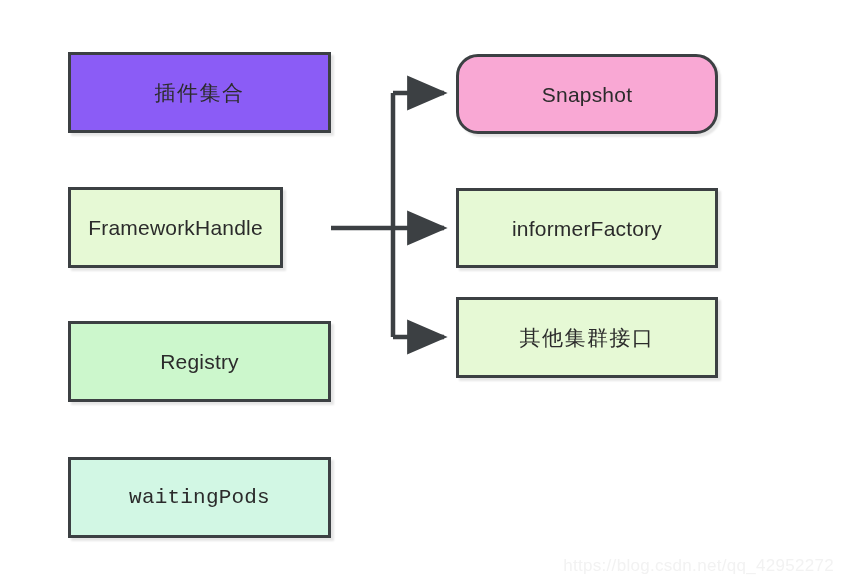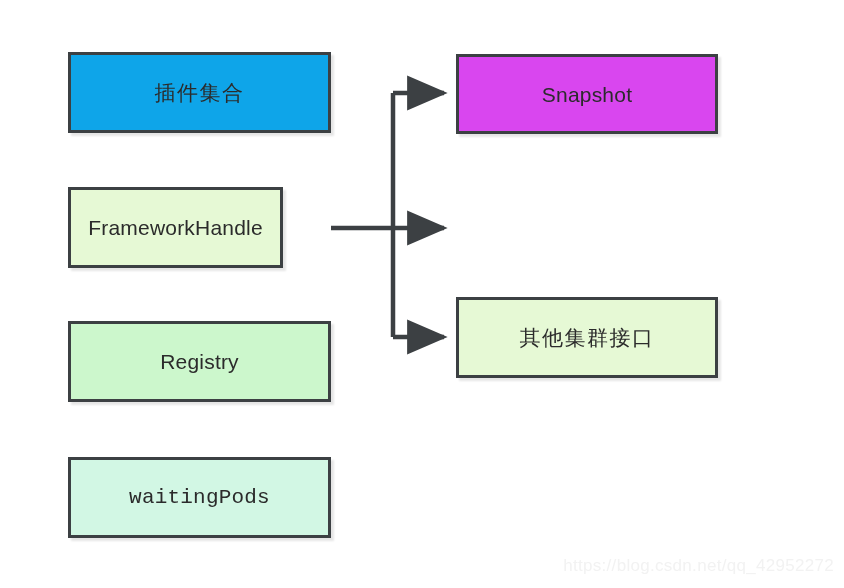--- a/index.html
+++ b/index.html
@@ -96,28 +96,29 @@
 
     <g>
       <path d="M393,228 L444,228" stroke="#3c4043" stroke-width="4.5" fill="none" marker-end="url(#arrowhead)"></path>
     </g>
 
     <g>
       <path d="M393,337 L444,337" stroke="#3c4043" stroke-width="4.5" fill="none" marker-end="url(#arrowhead)"></path>
     </g>
   </svg>
 
-  <div class="node n-plugins cjk" style="background:#0ea5e9;">插件集合</div>
+  <div class="node n-plugins cjk" style="background:#8b5cf6;">插件集合</div>
 
   <div class="node n-framework" style="background:#e6f9d5;">FrameworkHandle</div>
 
   <div class="node n-registry" style="background:#ccf7cc;">Registry</div>
 
   <div class="node n-waitingpods" style="background:#d2f7e4;">waitingPods</div>
 
-  <div class="node n-snapshot" style="background:#d946ef;">Snapshot</div>
+  <div class="node n-snapshot" style="background:#f9a8d4;border-radius:22px;">Snapshot</div>
 
+  <div class="node n-informer" style="background:#e6f9d5;">informerFactory</div>
 
   <div class="node n-other cjk" style="background:#e6f9d5;">其他集群接口</div>
 
   <div id="watermark">https://blog.csdn.net/qq_42952272</div>
 
 </div>
 
 </body></html>

